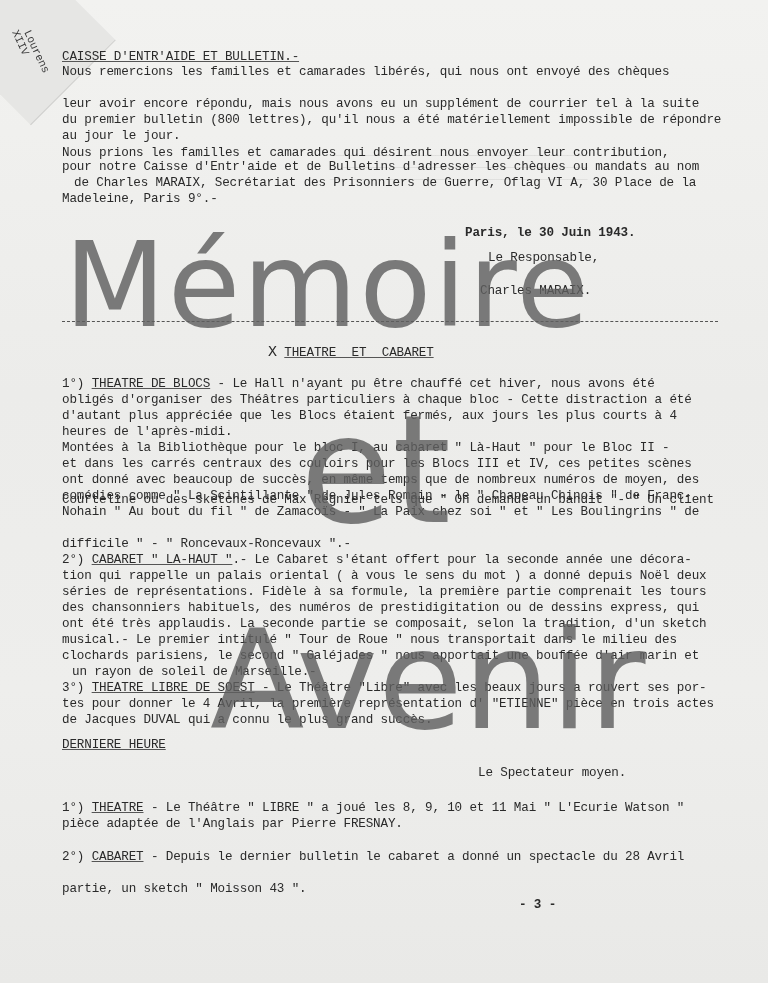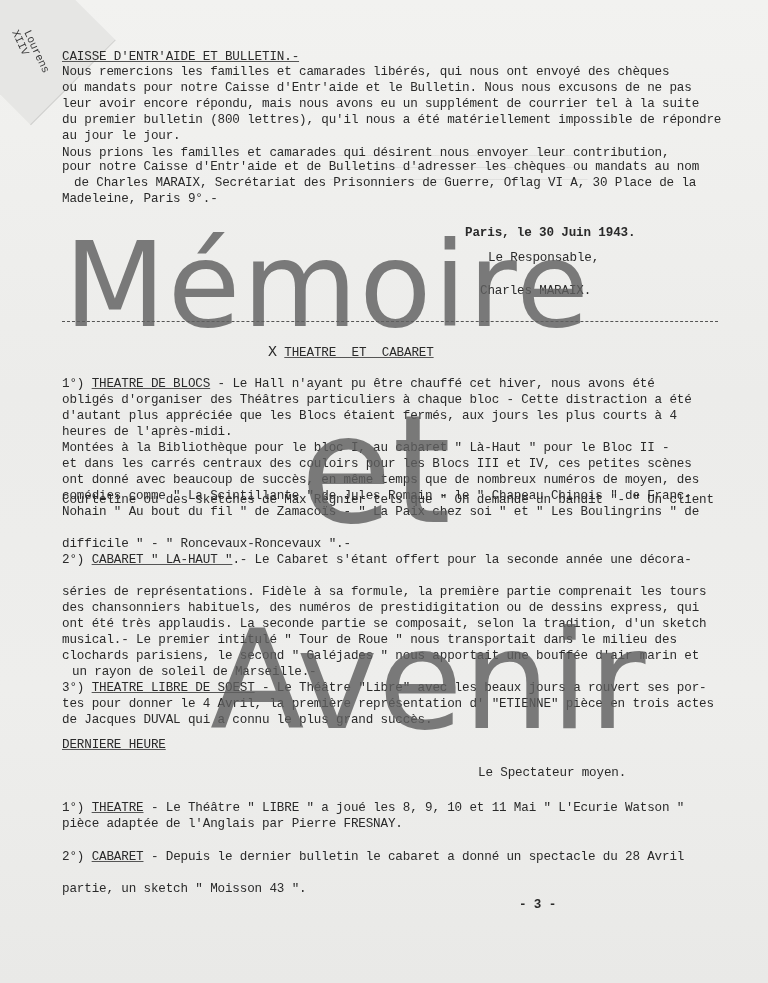--- a/index.html
+++ b/index.html
@@ -89,21 +89,20 @@
   <div class="corner-fold"></div>
   <div class="corner-text" style="top:0px;">
     <span>Lourens</span>
   </div>
   <div class="corner-text" style="top:0px; left:18px;">
     <span>XIIV</span>
   </div>
 
   <div class="line u" style="left:62px; top:49px;">CAISSE D'ENTR'AIDE ET BULLETIN.-</div>
   <div class="line" style="left:62px; top:64px;">      Nous remercions les familles et camarades libérés, qui nous ont envoyé des chèques</div>
-  <div class="line" style="left:62px; top:80px;">ou mandats pour notre Caisse d'Entr'aide et le Bulletin. Nous nous excusons de ne pas</div>
   <div class="line" style="left:62px; top:96px;">leur avoir encore répondu, mais nous avons eu un supplément de courrier tel à la suite</div>
   <div class="line" style="left:62px; top:112px;">du premier bulletin (800 lettres), qu'il nous a été matériellement impossible de répondre</div>
   <div class="line" style="left:62px; top:128px;">au jour le jour.</div>
   <div class="line" style="left:62px; top:145px;">      Nous prions les familles et camarades qui désirent nous envoyer leur contribution,</div>
   <div class="line" style="left:62px; top:159px;">pour notre Caisse d'Entr'aide et de Bulletins d'adresser les chèques ou mandats au nom</div>
   <div class="line" style="left:74px; top:175px;">de Charles MARAIX, Secrétariat des Prisonniers de Guerre, Oflag VI A, 30 Place de la</div>
   <div class="line" style="left:62px; top:191px;">Madeleine, Paris 9°.-</div>
 
   <div class="line" style="left:465px; top:225px; font-weight:bold;">Paris, le 30 Juin 1943.</div>
   <div class="line" style="left:488px; top:250px;">Le Responsable,</div>
@@ -126,20 +125,21 @@
   <div class="line" style="left:62px; top:456px;">et dans les carrés centraux des couloirs pour les Blocs III et IV, ces petites scènes</div>
   <div class="line" style="left:62px; top:472px;">ont donné avec beaucoup de succès, en même temps que de nombreux numéros de moyen, des</div>
   <div class="line" style="left:62px; top:488px;">comédies comme  " La Scintillante " de Jules Romain - le " Chapeau Chinois " de Franc-</div>
   <div class="line" style="left:62px; top:504px;">Nohain " Au bout du fil " de Zamacoïs - " La Paix chez soi " et " Les Boulingrins " de</div>
   <div class="line" style="left:62px; top:492px;">Courteline ou des sketches de Max Régnier tels que " On demande un bandit "- " Un client</div>
   <div class="line" style="left:62px; top:536px;">difficile " - " Roncevaux-Roncevaux ".-</div>
 
   <div class="line" style="left:62px; top:552px;">
     <span>2°) </span><span class="u">CABARET " LA-HAUT "</span><span>.-  Le Cabaret s'étant offert pour la seconde année une décora-</span>
   </div>
+  <div class="line" style="left:62px; top:568px;">tion qui rappelle un palais oriental ( à vous le sens du mot ) a donné depuis Noël deux</div>
   <div class="line" style="left:62px; top:584px;">séries de représentations. Fidèle à sa formule, la première partie comprenait les tours</div>
   <div class="line" style="left:62px; top:600px;">des chansonniers habituels, des numéros de prestidigitation ou de dessins express, qui</div>
   <div class="line" style="left:62px; top:616px;">ont été très applaudis. La seconde partie se composait, selon la tradition, d'un sketch</div>
   <div class="line" style="left:62px; top:632px;">musical.- Le premier intitulé " Tour de Roue " nous transportait dans le milieu des</div>
   <div class="line" style="left:62px; top:648px;">clochards parisiens, le second " Galéjades " nous apportait une bouffée d'air marin et</div>
   <div class="line" style="left:62px; top:664px;margin-left:10px;">un rayon de soleil de Marseille.-</div>
 
   <div class="line" style="left:62px; top:680px;">
     <span>3°) </span><span class="u">THEATRE LIBRE DE SOEST</span><span> -  Le Théâtre "Libre" avec les beaux jours a rouvert ses por-</span>
   </div>

